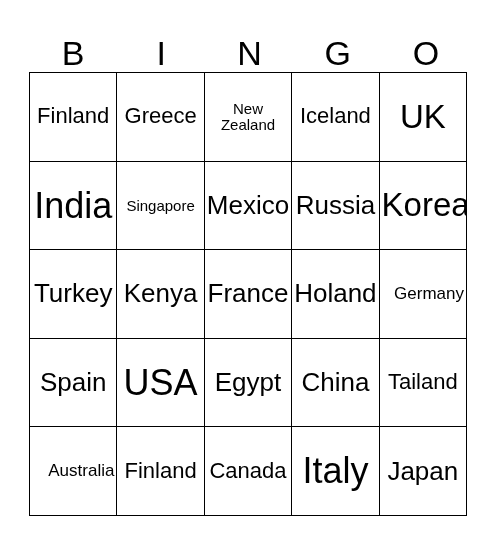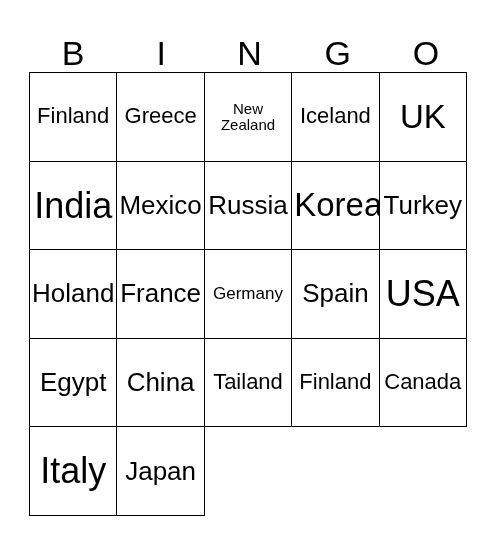--- a/index.html
+++ b/index.html
@@ -70,21 +70,21 @@
     line-height: 1.04;
     white-space: normal;
     word-break: normal;
   }
 
   
   .fs-xl   { font-size: 36px; }
   .fs-lg   { font-size: 33px; }
   .fs-md   { font-size: 26px; }
   .fs-sm   { font-size: 22px; }
-  .fs-xs   { font-size: 17px; }
+  .fs-xs   { font-size: 17px; text-align: right; }
   .fs-xxs  { font-size: 15px; }
   .fs-wrap { font-size: 15px; }
 </style>
 </head>
 <body>
 
 <div id="bingo-card">
 
   <div id="bingo-header">
     <div class="header-letter">B</div>
@@ -109,37 +109,43 @@
         <span class="cell-text fs-sm">Iceland</span>
       </div>
     <div class="bingo-cell">
         <span class="cell-text fs-lg">UK</span>
       </div>
 
     <div class="bingo-cell">
         <span class="cell-text fs-xl">India</span>
       </div>
     <div class="bingo-cell">
+        <span class="cell-text fs-xxs">Singapore</span>
+      </div>
+    <div class="bingo-cell">
         <span class="cell-text fs-md">Mexico</span>
       </div>
     <div class="bingo-cell">
         <span class="cell-text fs-md">Russia</span>
       </div>
     <div class="bingo-cell">
         <span class="cell-text fs-lg">Korea</span>
       </div>
 
     <div class="bingo-cell">
         <span class="cell-text fs-md">Turkey</span>
       </div>
     <div class="bingo-cell">
-        <span class="cell-text fs-md">Holand</span>
+        <span class="cell-text fs-md">Kenya</span>
       </div>
     <div class="bingo-cell">
         <span class="cell-text fs-md">France</span>
+      </div>
+    <div class="bingo-cell">
+        <span class="cell-text fs-md">Holand</span>
       </div>
     <div class="bingo-cell">
         <span class="cell-text fs-xs">Germany</span>
       </div>
 
     <div class="bingo-cell">
         <span class="cell-text fs-md">Spain</span>
       </div>
     <div class="bingo-cell">
         <span class="cell-text fs-xl">USA</span>
@@ -148,20 +154,23 @@
         <span class="cell-text fs-md">Egypt</span>
       </div>
     <div class="bingo-cell">
         <span class="cell-text fs-md">China</span>
       </div>
     <div class="bingo-cell">
         <span class="cell-text fs-sm">Tailand</span>
       </div>
 
     <div class="bingo-cell">
+        <span class="cell-text fs-xs">Australia</span>
+      </div>
+    <div class="bingo-cell">
         <span class="cell-text fs-sm">Finland</span>
       </div>
     <div class="bingo-cell">
         <span class="cell-text fs-sm">Canada</span>
       </div>
     <div class="bingo-cell">
         <span class="cell-text fs-xl">Italy</span>
       </div>
     <div class="bingo-cell">
         <span class="cell-text fs-md">Japan</span>

